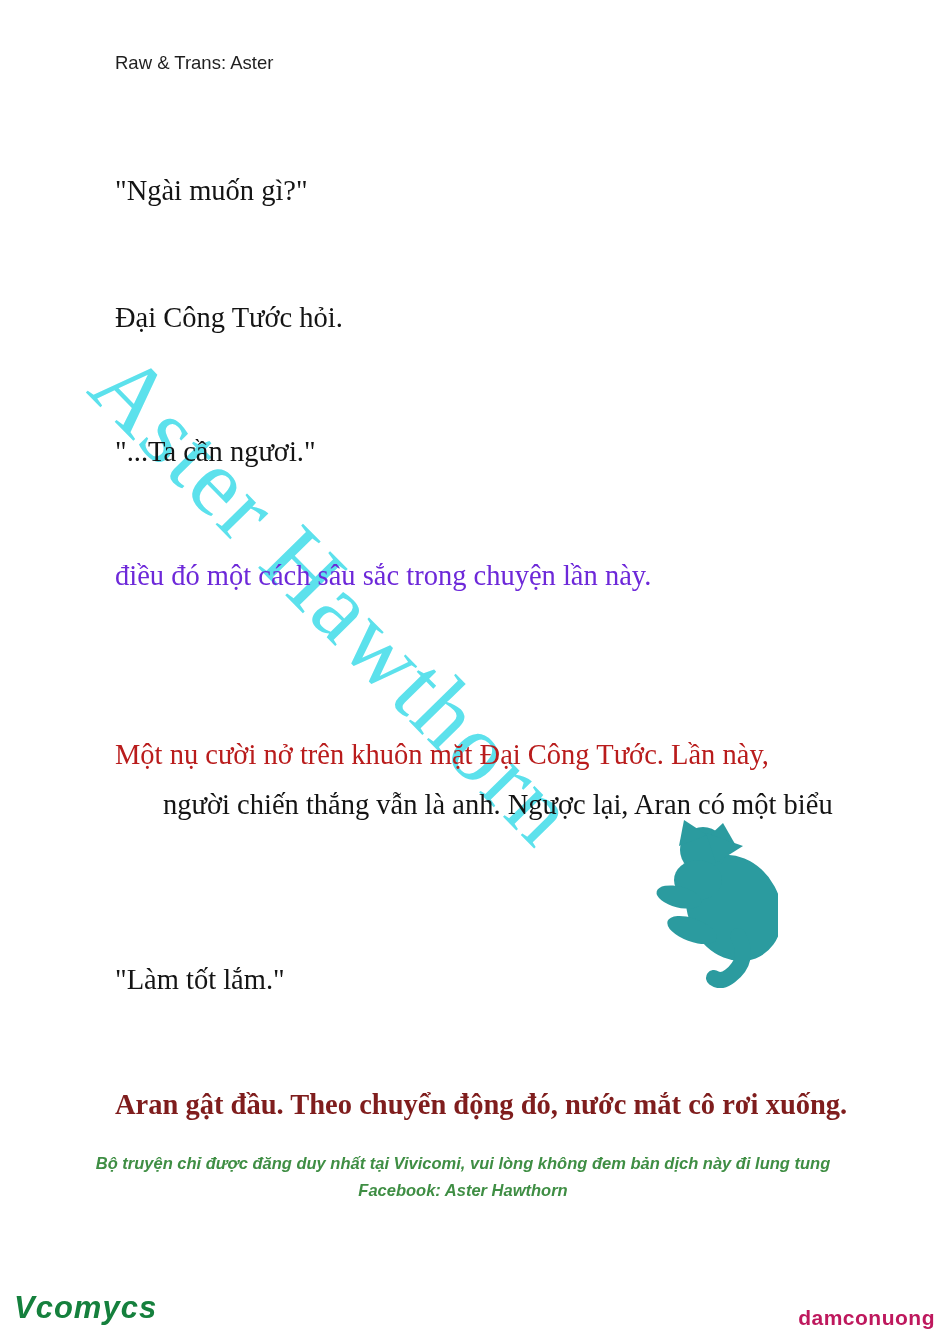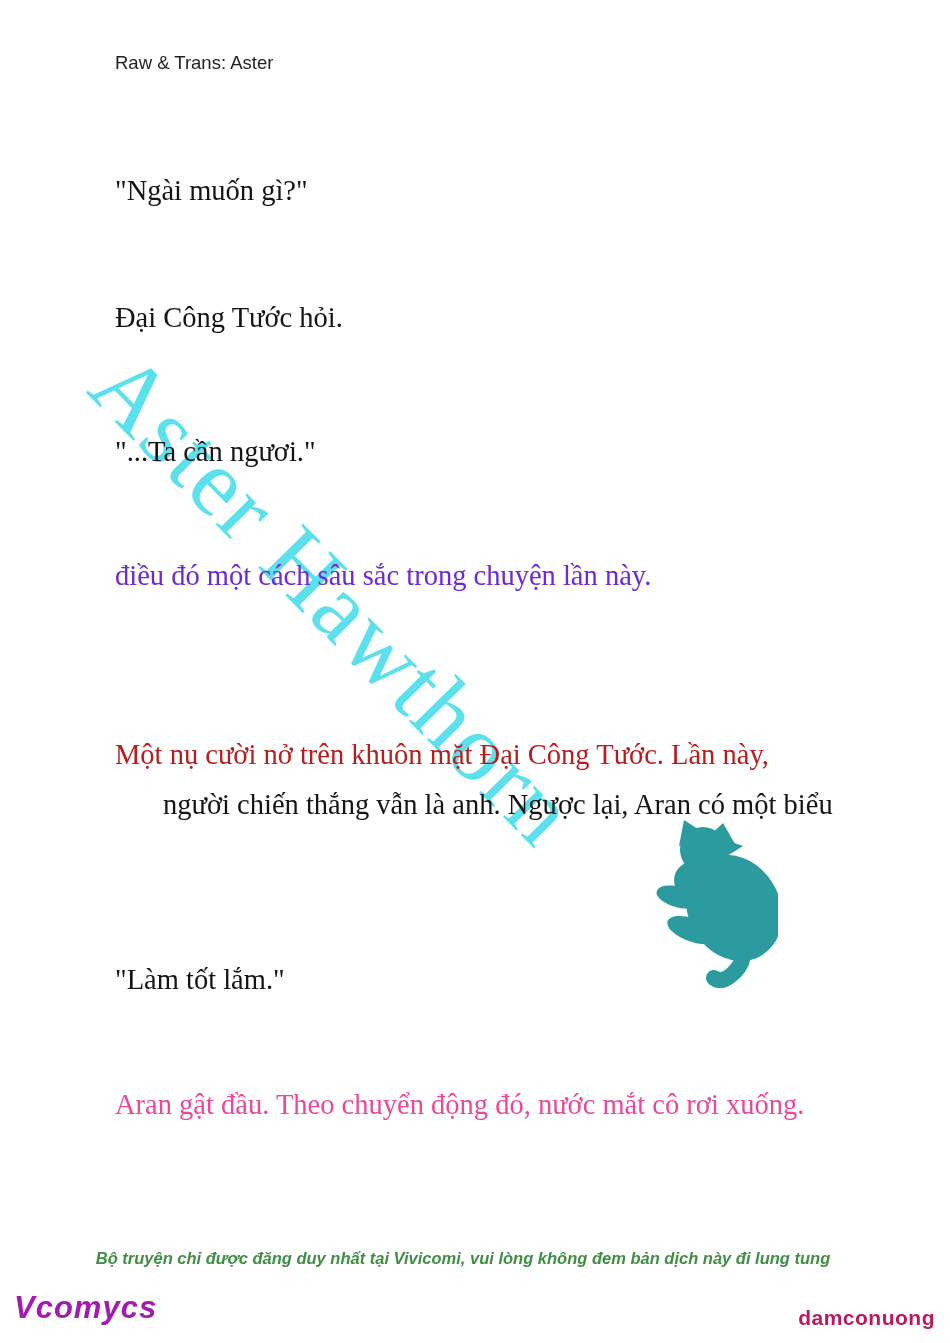--- a/index.html
+++ b/index.html
@@ -48,21 +48,21 @@
     z-index: 1;
   }
   .line {
     font-size: 28.5px;
     line-height: 50px;
     white-space: nowrap;
   }
   .footer-note {
     position: absolute;
     left: 0;
-    top: 1245px;
+    top: 1150px;
     width: 926px;
     text-align: center;
     font-family: "Liberation Sans", "DejaVu Sans", sans-serif;
     font-style: italic;
     font-weight: bold;
     font-size: 16.5px;
     line-height: 27px;
     z-index: 2;
   }
   .vcomycs {
@@ -132,24 +132,25 @@
   <div class="para" style="top:730px">
     <div class="line body-text" style="color: #b91c1c;">Một nụ cười nở trên khuôn mặt Đại Công Tước. Lần này,</div>
     <div class="line body-text" style="color: rgb(20, 20, 20); margin-left: 48px;">người chiến thắng vẫn là anh. Ngược lại, Aran có một biểu</div>
   </div>
 
   <div class="para" style="top:955px">
     <div class="line body-text" style="color: rgb(20, 20, 20);">"Làm tốt lắm."</div>
   </div>
 
   <div class="para" style="top:1080px">
-    <div class="line body-text" style="color: #ec4899;">Aran gật đầu. Theo chuyển động đó, nước mắt cô rơi xuống.</div>
+    <div class="line body-text" style="color: #7f1d1d; font-weight: bold;">Aran gật đầu. Theo chuyển động đó, nước mắt cô rơi xuống.</div>
   </div>
 
   <div class="footer-note" style="color: rgb(63, 142, 68);">
     <div>Bộ truyện chỉ được đăng duy nhất tại Vivicomi, vui lòng không đem bản dịch này đi lung tung</div>
+    <div>Facebook: Aster Hawthorn</div>
   </div>
 
-  <div class="vcomycs" style="color: #a21caf;">Vcomycs</div>
+  <div class="vcomycs" style="color: #15803d;">Vcomycs</div>
 
   <div class="damconuong" style="color: #be185d;">damconuong</div>
 
 </div>
 
 </body></html>

